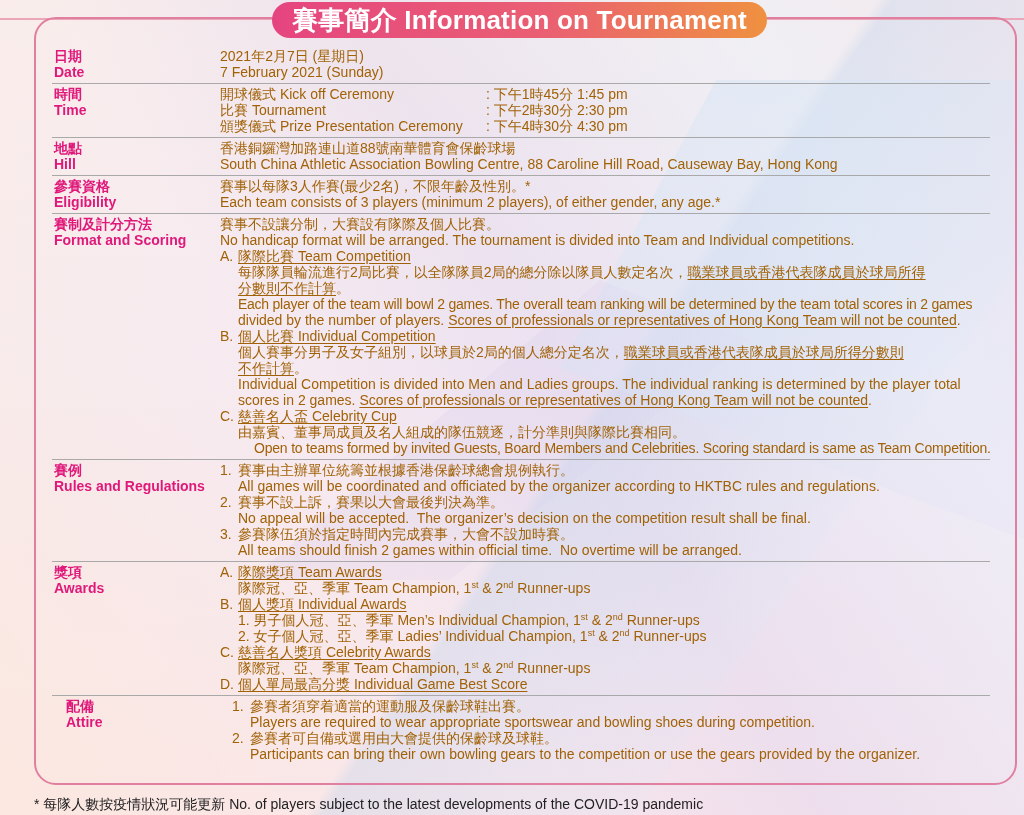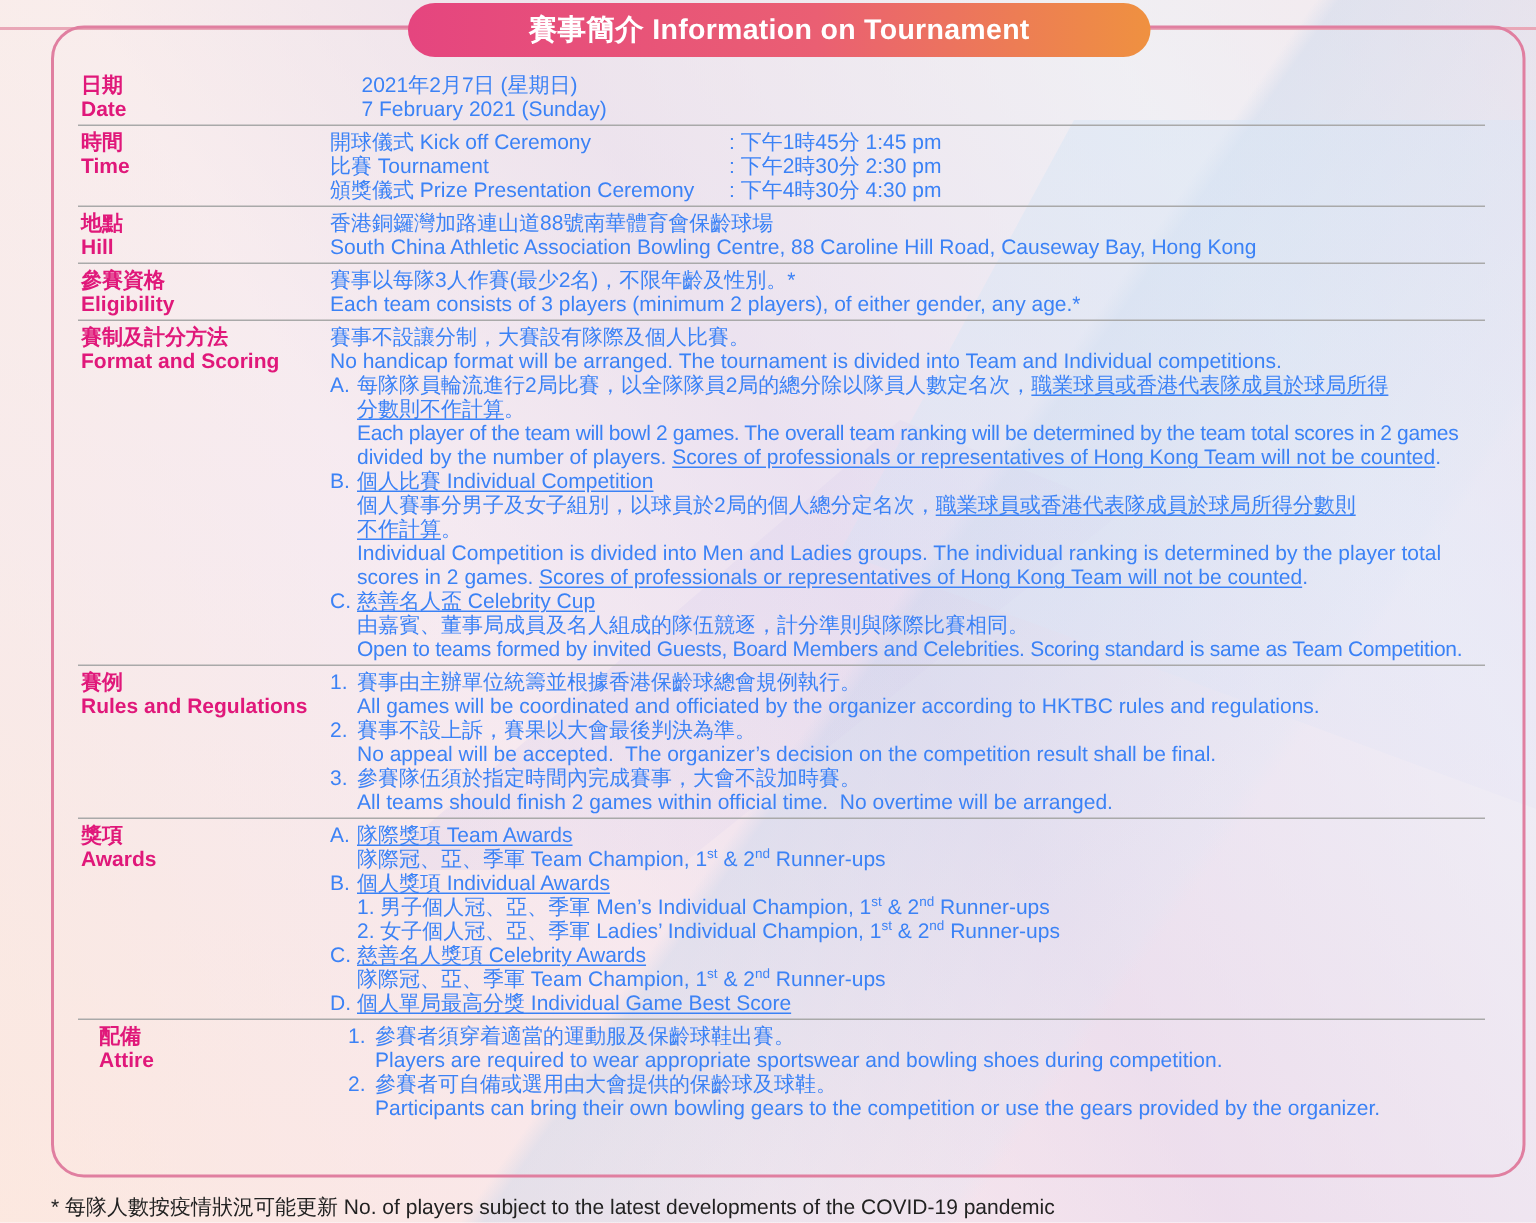--- a/index.html
+++ b/index.html
@@ -20,21 +20,21 @@
       background: linear-gradient(150deg, rgba(215,230,245,0.55), rgba(230,225,245,0.25));
       clip-path: polygon(30% 0, 100% 0, 100% 100%, 0 60%); }
     .bg-shard.s2 { left: 250px; top: 280px; width: 500px; height: 300px;
       background: linear-gradient(120deg, rgba(210,200,235,0.35), rgba(255,255,255,0));
       clip-path: polygon(0 100%, 70% 0, 100% 20%, 40% 100%); }
 
     .title-pill {
       position: absolute; left: 272px; top: 2px; width: 495px; height: 36px;
       border-radius: 18px;
       background: linear-gradient(90deg, #e5457f 0%, #ea5f73 55%, #ef9140 100%);
-      color: #fff; font-weight: bold; font-size: 19px;
+      color: #fff; font-weight: bold; font-size: 26px;
       display: flex; align-items: center; justify-content: center;
       letter-spacing: 0.2px;
       z-index: 3;
     }
     .title-line {
       position: absolute; top: 18px; height: 2px; background: #e9a7b7; z-index: 1;
     }
     .title-line.left { left: 0; width: 275px; }
     .title-line.right { left: 765px; width: 259px; }
 
@@ -48,21 +48,21 @@
     }
     .row {
       display: flex; border-bottom: 1.5px solid #a9a9a9;
       padding: 2px 0 3px 2px;
     }
     .row:last-child { border-bottom: none; margin-left: 12px; }
     .label {
       width: 166px; flex: none;
       color: #e0187a; font-weight: bold; font-size: 14px; line-height: 16px;
     }
-    .content { flex: 1; font-size: 14px; line-height: 16px; color: #3b82f6; }
+    .content { flex: 1; font-size: 14px; line-height: 16px; color: #a16207; }
     .ln { display: block; white-space: nowrap; }
     .u { text-decoration: underline; text-underline-offset: 2px; }
     .time-grid { display: grid; grid-template-columns: 266px auto; }
     .item { display: flex; }
     .item .mk { width: 18px; flex: none; }
     .item .body { flex: 1; }
     sup { font-size: 9px; vertical-align: 5px; line-height: 0; }
     .footnote {
       position: absolute; left: 34px; top: 796px; font-size: 14px; color: #222; z-index: 4;
       white-space: nowrap;
@@ -76,21 +76,21 @@
 <div class="bg-shard s2"></div>
 
 <div class="title-line left"></div>
 <div class="title-line right"></div>
 <div class="title-pill">賽事簡介 Information on Tournament</div>
 
 <div class="frame"></div>
 
 <div class="table">
 
-  <div class="row" style="padding-top:0;gap:21px;">
+  <div class="row" style="padding-top:0;">
     <div class="label">
       <span class="ln">日期</span>
       <span class="ln">Date</span>
     </div>
     <div class="content">
       <span class="ln">2021年2月7日 (星期日)</span>
       <span class="ln">7 February 2021 (Sunday)</span>
     </div>
   </div>
 
@@ -136,20 +136,21 @@
       <span class="ln">賽制及計分方法</span>
       <span class="ln">Format and Scoring</span>
     </div>
     <div class="content">
       <span class="ln">賽事不設讓分制，大賽設有隊際及個人比賽。</span>
       <span class="ln">No handicap format will be arranged. The tournament is divided into Team and Individual competitions.</span>
 
       <div class="item">
         <span class="mk">A.</span>
         <div class="body">
+          <span class="ln u">隊際比賽 Team Competition</span>
           <span class="ln"><span>每隊隊員輪流進行2局比賽，以全隊隊員2局的總分除以隊員人數定名次，</span><span class="u">職業球員或香港代表隊成員於球局所得</span></span>
           <span class="ln"><span class="u">分數則不作計算</span><span>。</span></span>
           <span class="ln" style="letter-spacing:-0.25px;">Each player of the team will bowl 2 games. The overall team ranking will be determined by the team total scores in 2 games</span>
           <span class="ln"><span>divided by the number of players. </span><span class="u">Scores of professionals or representatives of Hong Kong Team will not be counted</span><span>.</span></span>
         </div>
       </div>
 
       <div class="item">
         <span class="mk">B.</span>
         <div class="body">
@@ -159,21 +160,21 @@
           <span class="ln">Individual Competition is divided into Men and Ladies groups. The individual ranking is determined by the player total</span>
           <span class="ln"><span>scores in 2 games. </span><span class="u">Scores of professionals or representatives of Hong Kong Team will not be counted</span><span>.</span></span>
         </div>
       </div>
 
       <div class="item">
         <span class="mk">C.</span>
         <div class="body">
           <span class="ln u">慈善名人盃 Celebrity Cup</span>
           <span class="ln">由嘉賓、董事局成員及名人組成的隊伍競逐，計分準則與隊際比賽相同。</span>
-          <span class="ln" style="letter-spacing:-0.2px;">Open to teams formed by invited Guests, Board Members and Celebrities. Scoring standard is same as Team Competition.</span>
+          <span class="ln" style="letter-spacing:-0.2px;margin-left:16px;">Open to teams formed by invited Guests, Board Members and Celebrities. Scoring standard is same as Team Competition.</span>
         </div>
       </div>
     </div>
   </div>
 
   <div class="row">
     <div class="label">
       <span class="ln">賽例</span>
       <span class="ln">Rules and Regulations</span>
     </div>

